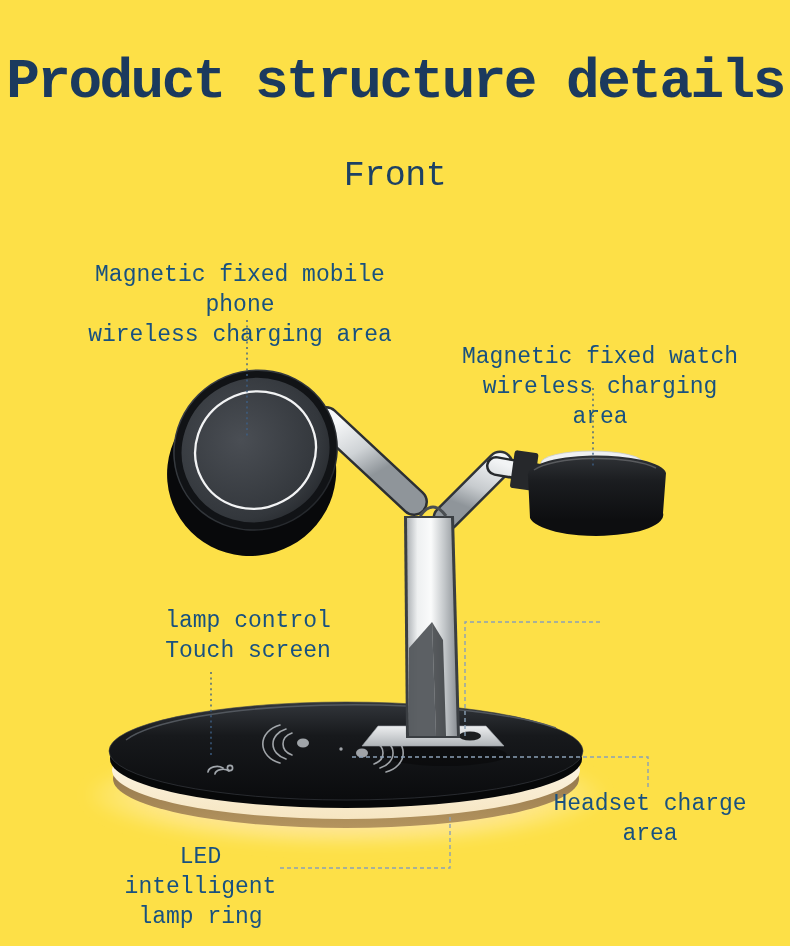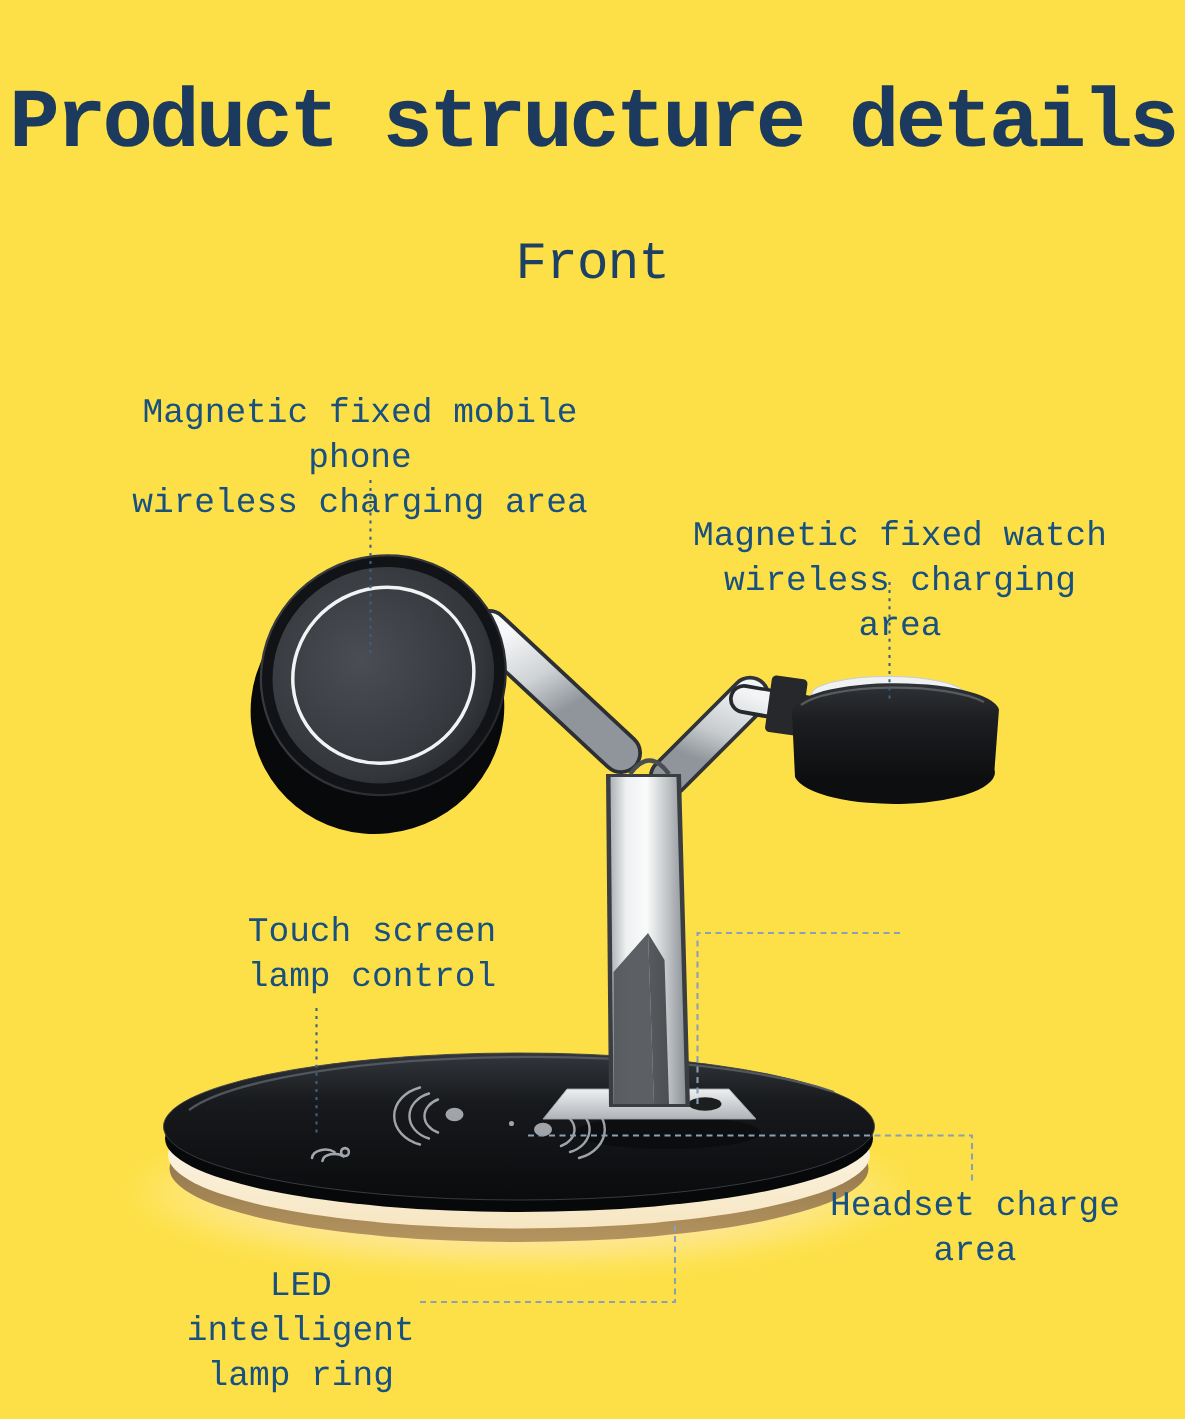--- a/index.html
+++ b/index.html
@@ -174,22 +174,22 @@
     <span>Magnetic fixed mobile phone</span>
     <span>wireless charging area</span>
   </div>
 
   <div class="callout c-center" id="callout-watch">
     <span>Magnetic fixed watch</span>
     <span>wireless charging area</span>
   </div>
 
   <div class="callout c-left" id="callout-touch">
+    <span>lamp control</span>
     <span>Touch screen</span>
-    <span>lamp control</span>
   </div>
 
   <div class="callout c-left" id="callout-screwdriver">
   </div>
 
   <div class="callout c-center" id="callout-led">
     <span>LED intelligent</span>
     <span>lamp ring</span>
   </div>
 

